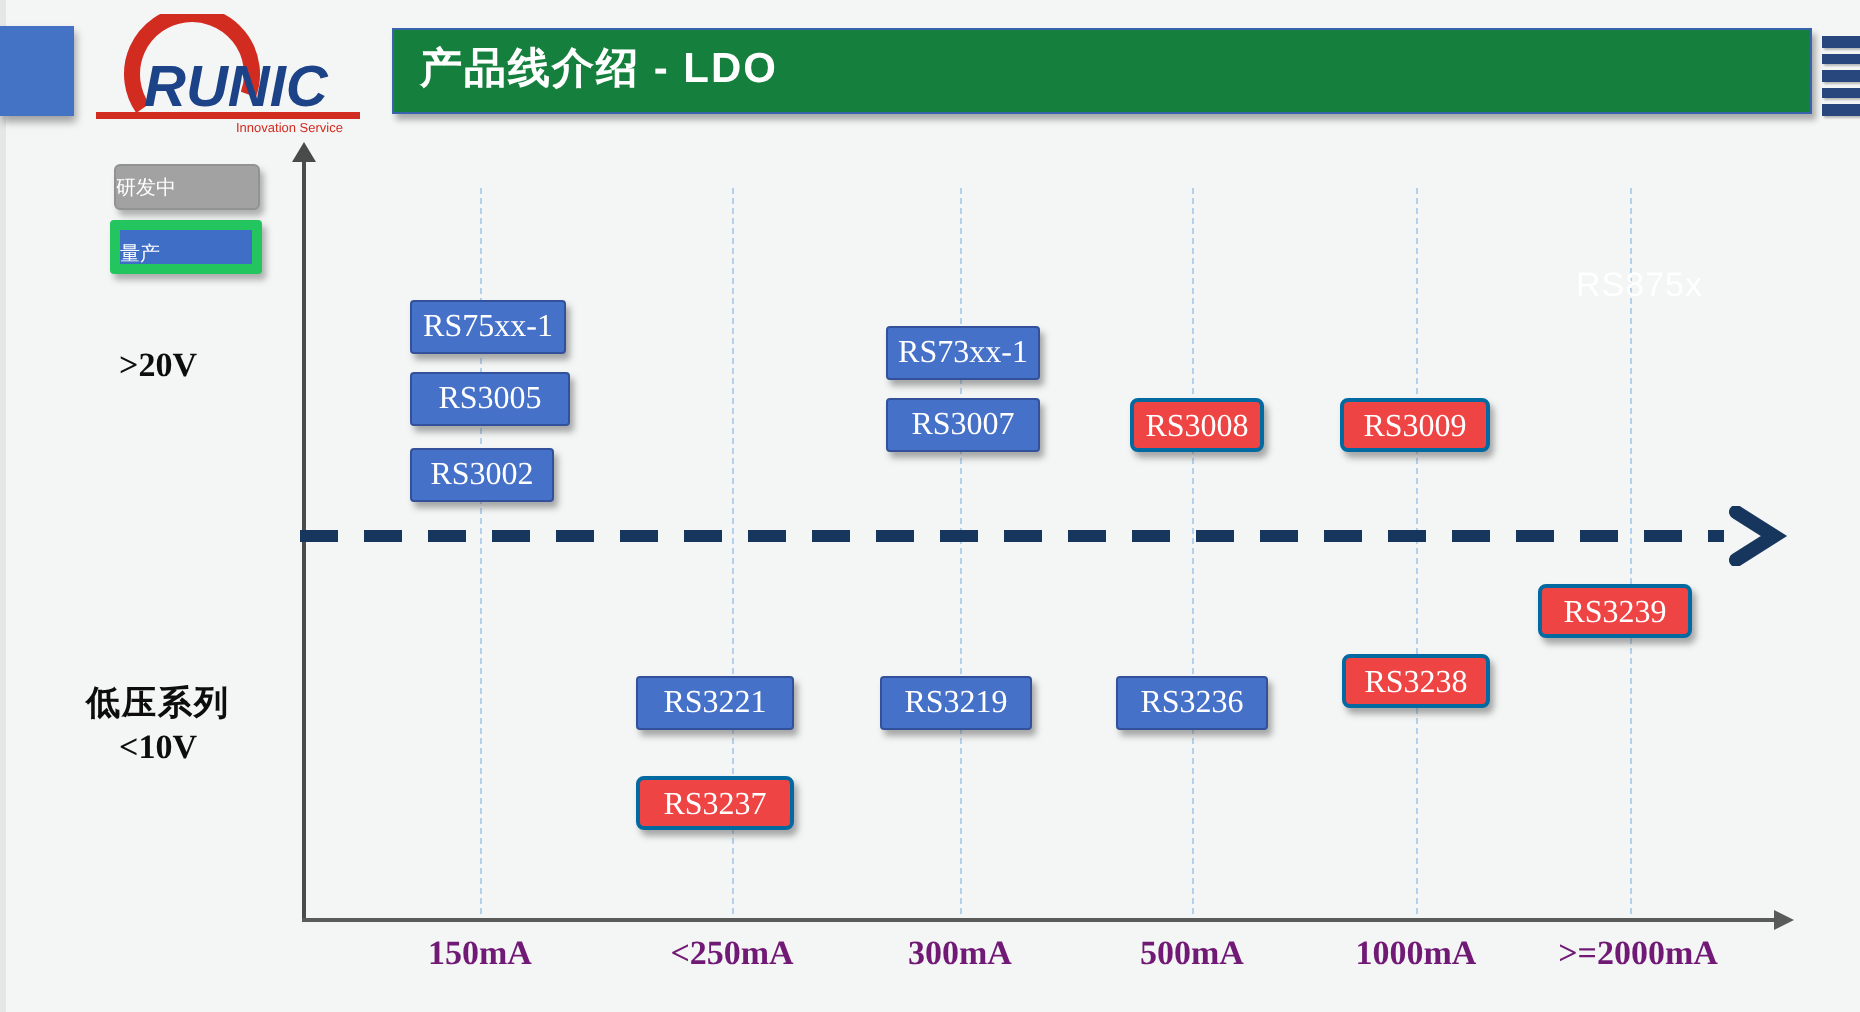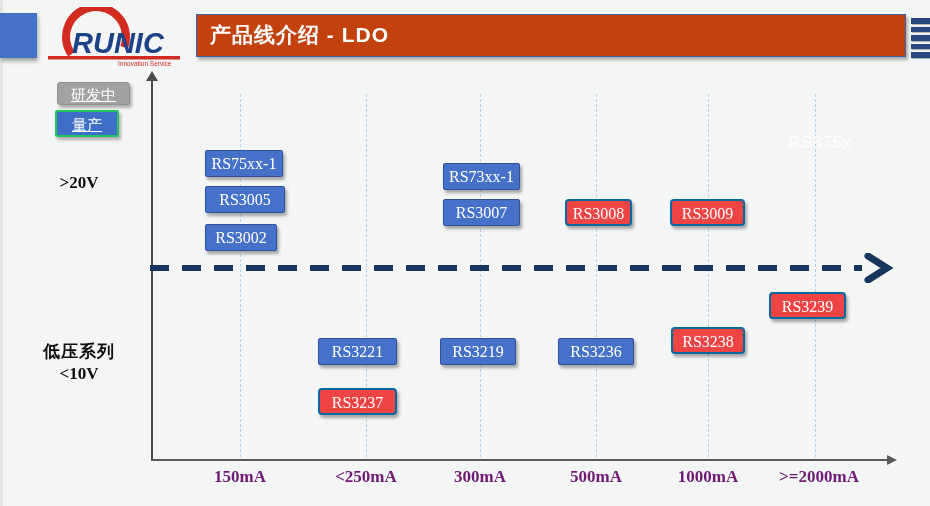--- a/index.html
+++ b/index.html
@@ -6,32 +6,32 @@
   body{
     width:930px;height:506px;position:relative;overflow:hidden;
     background:#f4f5f5;
     font-family:"Liberation Sans",sans-serif;
   }
   .edge-left{position:absolute;left:0;top:0;width:3px;height:506px;background:rgba(0,0,0,0.06);}
   
   .corner-square{position:absolute;left:0;top:13px;width:37px;height:45px;background:#4472c4;
     box-shadow:1px 3px 4px rgba(0,0,0,0.35);}
   .logo{position:absolute;left:44px;top:7px;width:150px;height:60px;text-align:right;}
-  .title-bar{position:absolute;left:196px;top:14px;width:710px;height:43px;background:#c2410c;
+  .title-bar{position:absolute;left:196px;top:14px;width:710px;height:43px;background:#15803d;
     border:1px solid #3a63ad;box-sizing:border-box;box-shadow:2px 3px 3px rgba(0,0,0,0.3);
     color:#ffffff;font-size:21px;font-weight:600;letter-spacing:1px;line-height:40px;padding-left:13px;}
   .deco-bars{position:absolute;left:911px;top:18px;display:flex;flex-direction:column;gap:3px;}
   .deco-bars .bar{width:19px;height:5.5px;background:#27477d;box-shadow:1px 1px 1px rgba(0,0,0,0.25);}
   
-  .legend-box{position:absolute;color:#fff;text-align:center;font-size:15px;
-    box-shadow:2px 3px 3px rgba(90,90,90,0.45);text-decoration:underline;}
+  .legend-box{position:absolute;color:#fff;text-align:left;font-size:10px;
+    box-shadow:2px 3px 3px rgba(90,90,90,0.45);}
   .legend-dev{left:57px;top:82px;width:73px;height:23px;line-height:23px;background:#a2a2a2;
     border:1px solid #929292;border-radius:3px;box-sizing:border-box;}
-  .legend-prod{left:55px;top:110px;width:64px;height:27px;line-height:25px;background:#3f6ec7;
-    border:2px solid #22c55e;border-radius:2px;box-sizing:border-box;}
+  .legend-prod{left:55px;top:110px;width:76px;height:27px;line-height:25px;background:#3f6ec7;
+    border:5px solid #22c55e;border-radius:2px;box-sizing:border-box;}
   
   .y-axis{position:absolute;left:151px;top:80px;width:2px;height:380px;background:#4a4a4a;}
   .y-arrow{position:absolute;left:146px;top:71px;width:0;height:0;
     border-left:6px solid transparent;border-right:6px solid transparent;border-bottom:10px solid #4a4a4a;}
   .x-axis{position:absolute;left:151px;top:459px;width:738px;height:2px;background:#5a5a5a;}
   .x-arrow{position:absolute;left:887px;top:455px;width:0;height:0;
     border-top:5px solid transparent;border-bottom:5px solid transparent;border-left:10px solid #5a5a5a;}
   .gridline{position:absolute;top:94px;height:363px;width:0;border-left:1px dashed #b3d1ec;}
   .x-label{position:absolute;top:467px;transform:translateX(-50%);
     font-family:"Liberation Serif",serif;font-weight:bold;font-size:17px;color:#701a75;white-space:nowrap;}

